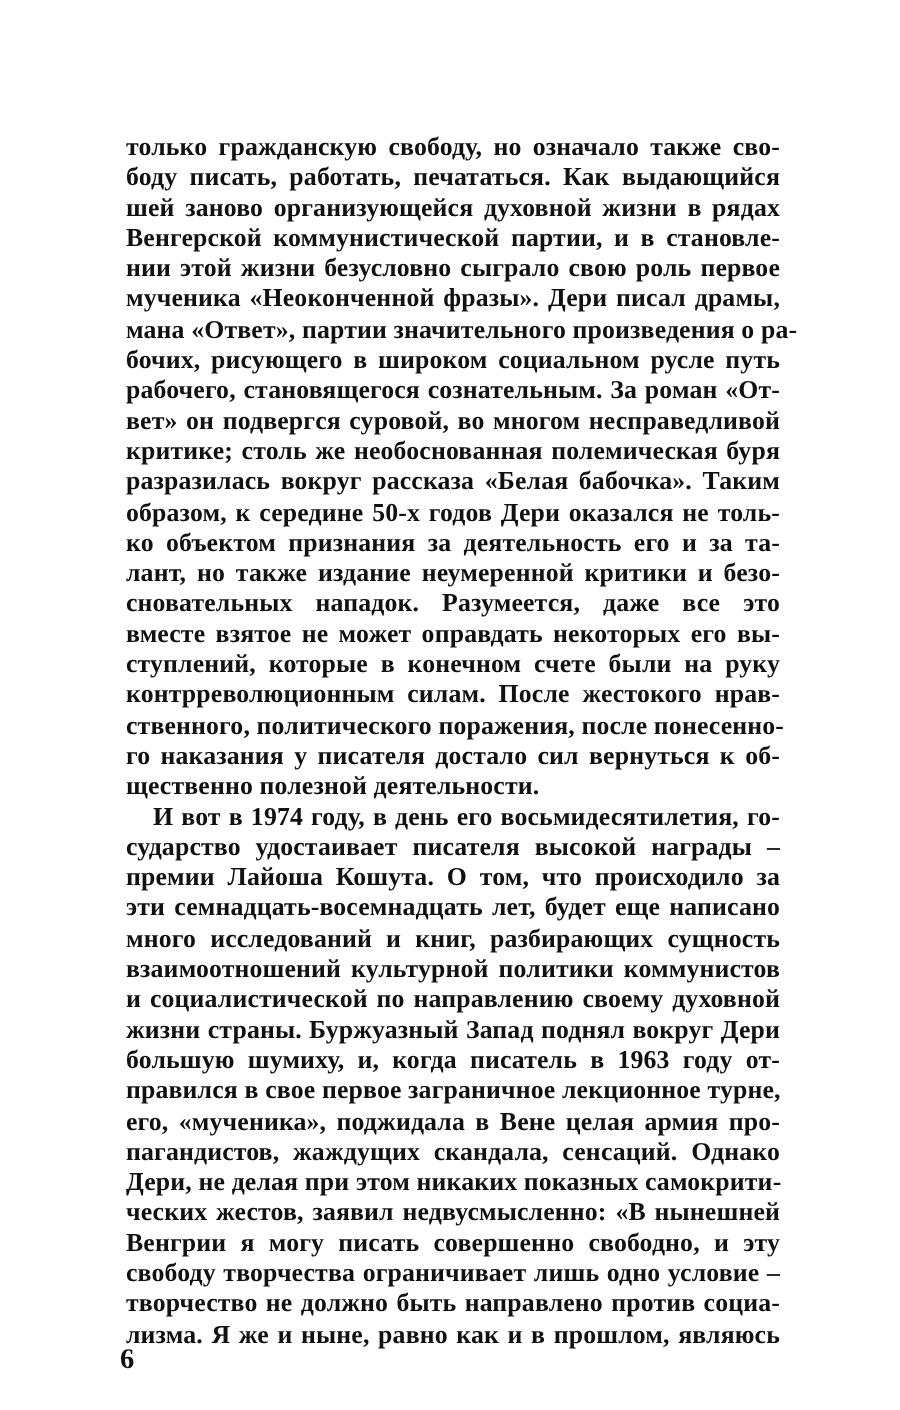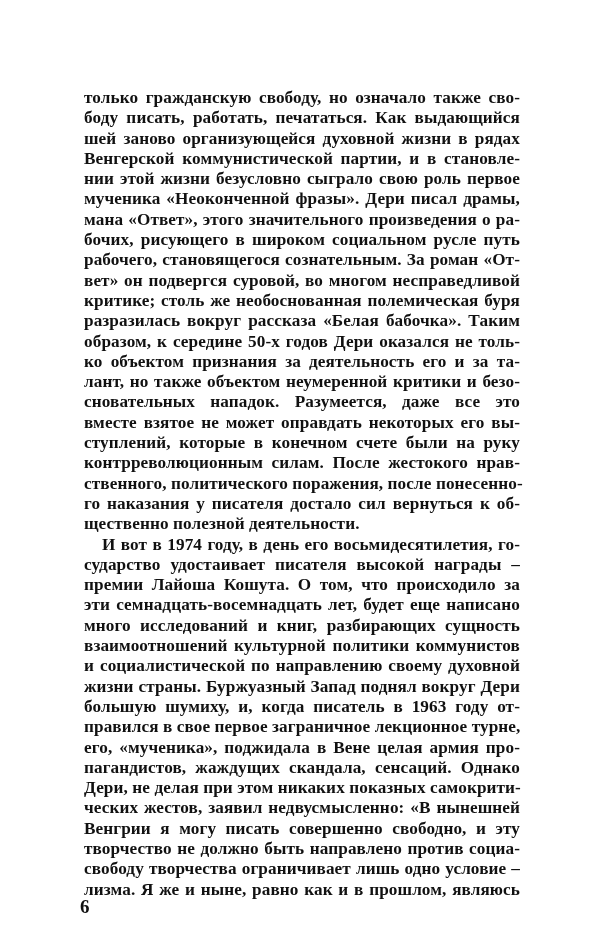--- a/index.html
+++ b/index.html
@@ -61,29 +61,29 @@
 
 <div class="page">
   <div class="text-block">
     <div>
       <span class="line">только гражданскую свободу, но означало также сво-</span>
       <span class="line">боду писать, работать, печататься. Как выдающийся</span>
       <span class="line">шей заново организующейся духовной жизни в рядах</span>
       <span class="line">Венгерской коммунистической партии, и в становле-</span>
       <span class="line">нии этой жизни безусловно сыграло свою роль первое</span>
       <span class="line">мученика «Неоконченной фразы». Дери писал драмы,</span>
-      <span class="line">мана «Ответ», этого значительного произведения о ра-</span>
+      <span class="line">мана «Ответ», партии значительного произведения о ра-</span>
       <span class="line">бочих, рисующего в широком социальном русле путь</span>
       <span class="line">рабочего, становящегося сознательным. За роман «От-</span>
       <span class="line">вет» он подвергся суровой, во многом несправедливой</span>
       <span class="line">критике; столь же необоснованная полемическая буря</span>
       <span class="line">разразилась вокруг рассказа «Белая бабочка». Таким</span>
       <span class="line">образом, к середине 50-х годов Дери оказался не толь-</span>
       <span class="line">ко объектом признания за деятельность его и за та-</span>
-      <span class="line">лант, но также объектом неумеренной критики и безо-</span>
+      <span class="line">лант, но также издание неумеренной критики и безо-</span>
       <span class="line">сновательных нападок. Разумеется, даже все это</span>
       <span class="line">вместе взятое не может оправдать некоторых его вы-</span>
       <span class="line">ступлений, которые в конечном счете были на руку</span>
       <span class="line">контрреволюционным силам. После жестокого нрав-</span>
       <span class="line">ственного, политического поражения, после понесенно-</span>
       <span class="line">го наказания у писателя достало сил вернуться к об-</span>
       <span class="line last">щественно полезной деятельности.</span>
     </div>
     <div>
       <span class="line indent">И вот в 1974 году, в день его восьмидесятилетия, го-</span>
@@ -94,20 +94,20 @@
       <span class="line">взаимоотношений культурной политики коммунистов</span>
       <span class="line">и социалистической по направлению своему духовной</span>
       <span class="line">жизни страны. Буржуазный Запад поднял вокруг Дери</span>
       <span class="line">большую шумиху, и, когда писатель в 1963 году от-</span>
       <span class="line">правился в свое первое заграничное лекционное турне,</span>
       <span class="line">его, «мученика», поджидала в Вене целая армия про-</span>
       <span class="line">пагандистов, жаждущих скандала, сенсаций. Однако</span>
       <span class="line">Дери, не делая при этом никаких показных самокрити-</span>
       <span class="line">ческих жестов, заявил недвусмысленно: «В нынешней</span>
       <span class="line">Венгрии я могу писать совершенно свободно, и эту</span>
+      <span class="line">свободу творчества ограничивает лишь одно условие –</span>
       <span class="line">творчество не должно быть направлено против социа-</span>
-      <span class="line">свободу творчества ограничивает лишь одно условие –</span>
       <span class="line">лизма. Я же и ныне, равно как и в прошлом, являюсь</span>
 
     </div>
   </div>
   <div class="page-number">6</div>
 </div>
 
 </body></html>

